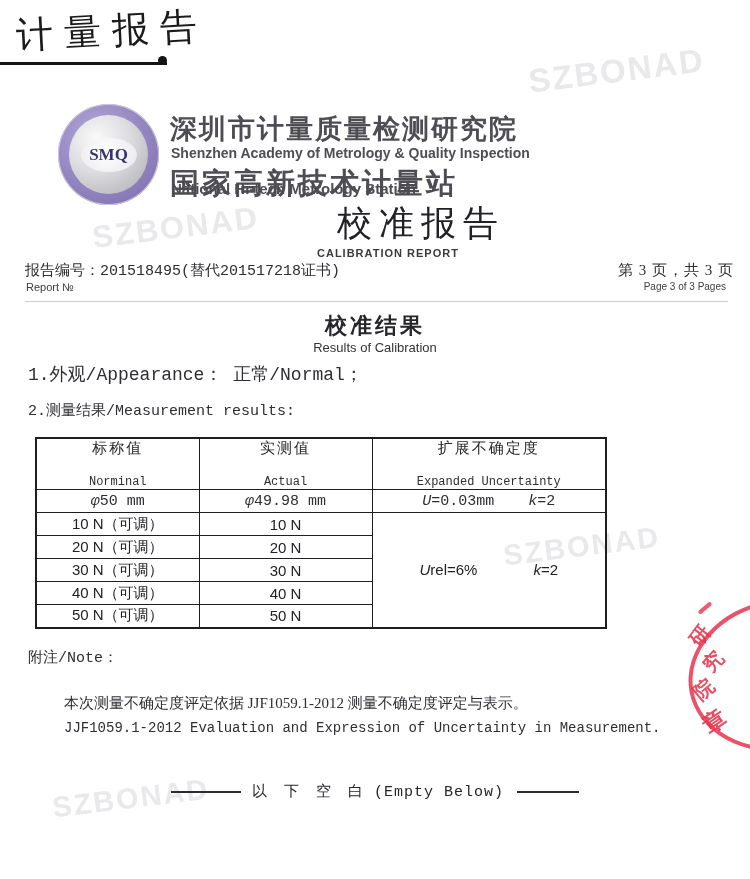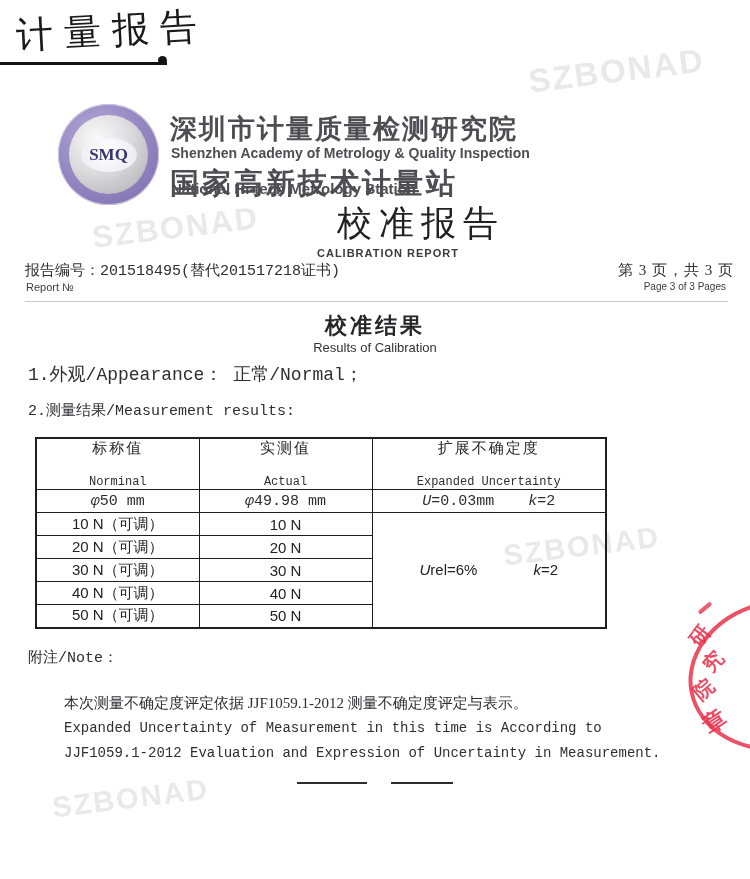--- a/index.html
+++ b/index.html
@@ -233,26 +233,26 @@
     <tr class="force">
       <td>50 N（可调）</td>
       <td>50 N</td>
     </tr>
   </tbody>
     </table>
 
   <div class="abs note-label mono">附注/Note：</div>
   <div class="abs note-para">
     <div>本次测量不确定度评定依据 JJF1059.1-2012 测量不确定度评定与表示。</div>
-    <div class="en-line">Expanded Uncertainty of Measurement in this time is  According to</div>
     <div class="en-line">JJF1059.1-2012 Evaluation and Expression of Uncertainty in Measurement.</div>
   </div>
 
   <div class="abs empty-line">
     <div class="dash dash-l"></div>
+    <span class="empty-text mono">以　下　空　白 (Empty Below)</span>
     <div class="dash dash-r"></div>
   </div>
 
   <div class="seal">
     <div class="seal-arc"></div>
     <div class="seal-fleck"></div>
     <span class="seal-ch seal-c1">研</span>
     <span class="seal-ch seal-c2">究</span>
     <span class="seal-ch seal-c3">院</span>
     <span class="seal-ch seal-c4">章</span>

